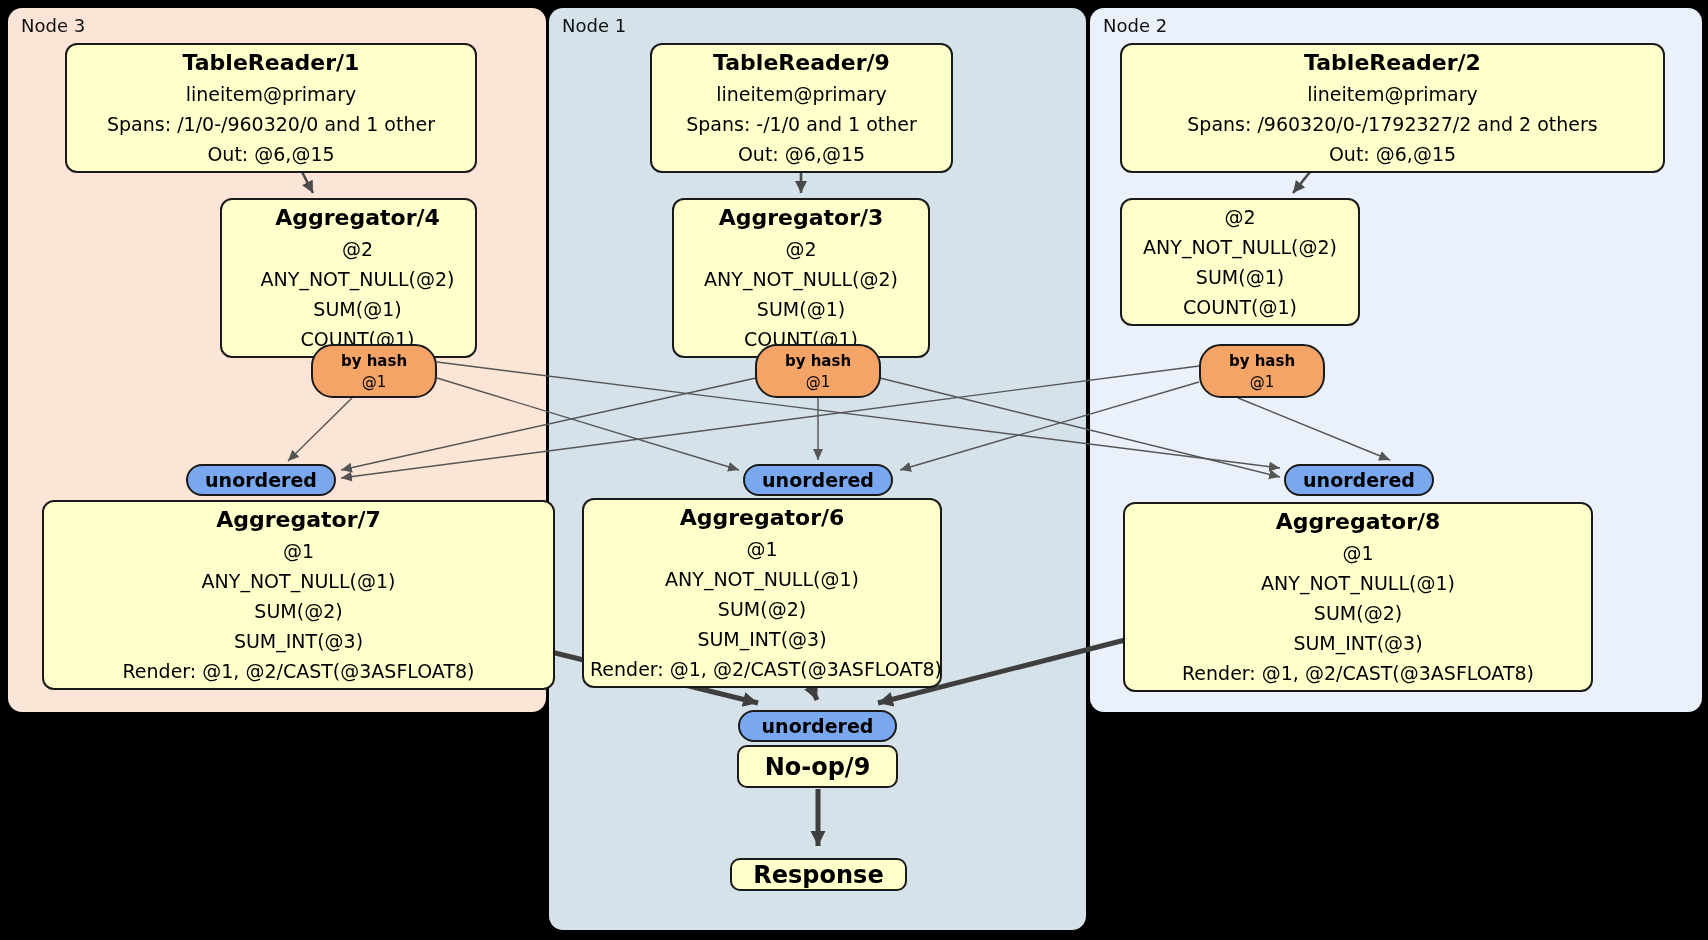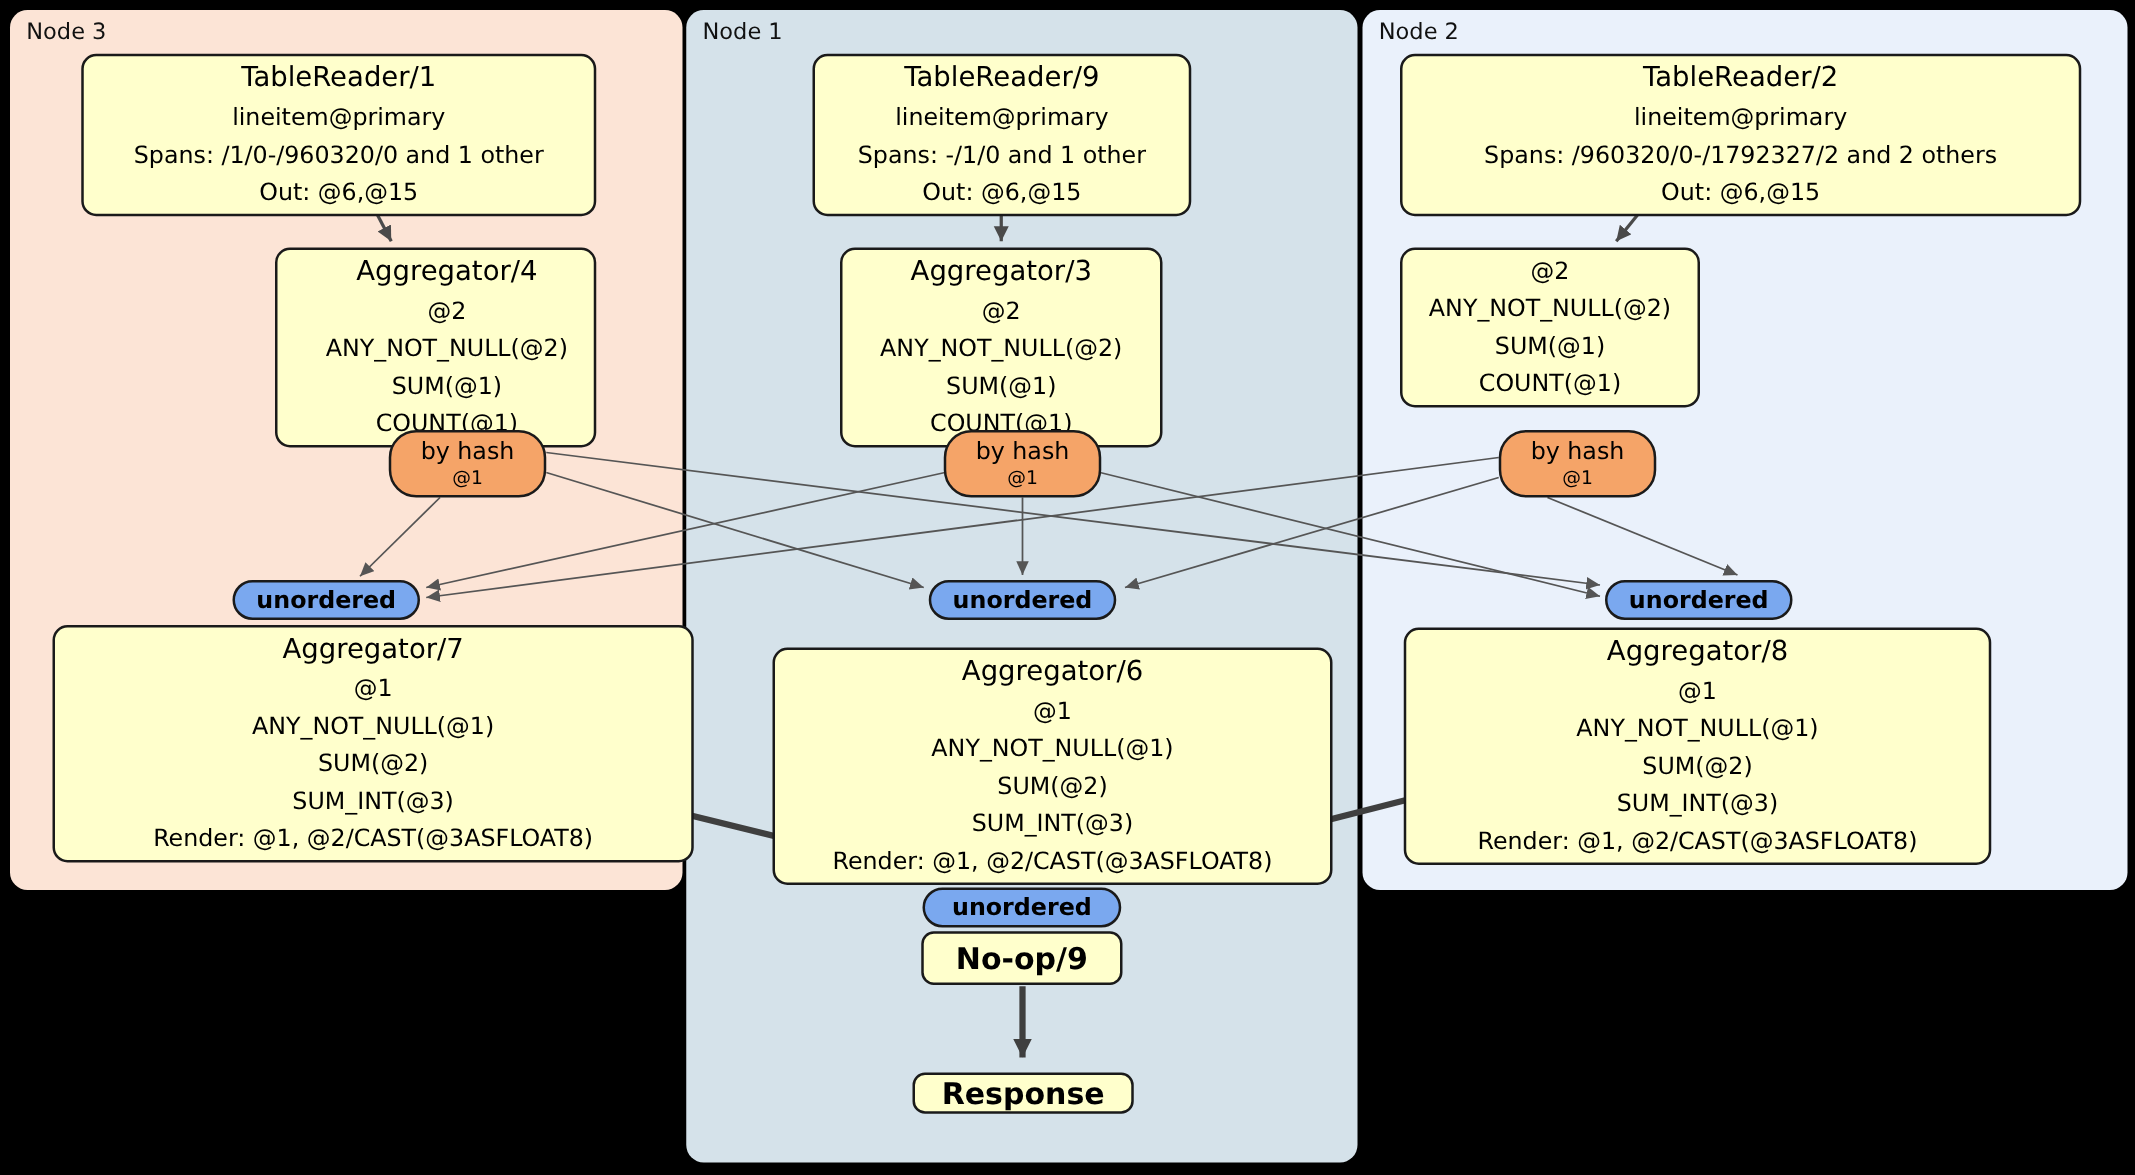--- a/index.html
+++ b/index.html
@@ -14,32 +14,32 @@
   #region-node2{left:1090px;top:8px;width:612px;height:704px;background:var(--region-node2-bg);}
   .region-label{position:absolute;top:7px;left:13px;font-size:18px;color:#111;}
   svg.edges{position:absolute;left:0;top:0;z-index:1;}
   .e{stroke:var(--edge-thin,#555);stroke-width:1.4;}
   .m{stroke:#4a4a4a;stroke-width:2.6;}
   .k{stroke:var(--edge-thick,#3f3f3f);stroke-width:5;}
   .nbox{
     position:absolute;z-index:2;background:var(--box-fill);border:2px solid var(--box-border);
     border-radius:12px;text-align:center;padding:2px 6px;box-sizing:border-box;
   }
-  .box-title{font-size:22px;font-weight:normal;line-height:32px;}
+  .box-title{font-size:22px;font-weight:bold;line-height:32px;}
   .box-line{font-size:19px;line-height:30px;white-space:nowrap;}
   .simplebox{
     position:absolute;z-index:2;background:var(--box-fill);border:2px solid var(--box-border);
     border-radius:10px;display:flex;align-items:center;justify-content:center;
     font-size:24px;font-weight:bold;box-sizing:border-box;
   }
   .router{
     position:absolute;z-index:3;background:var(--router-fill);border:2px solid var(--box-border);
     border-radius:22px;text-align:center;box-sizing:border-box;width:126px;height:54px;padding-top:3px;
   }
-  .router-label{font-size:19px;font-weight:normal;line-height:24px;}
+  .router-label{font-size:15px;font-weight:bold;line-height:24px;}
   .router-detail{font-size:15px;line-height:18px;}
   .sync{
     position:absolute;z-index:3;background:var(--sync-fill);border:2px solid var(--box-border);
     border-radius:18px;display:flex;align-items:center;justify-content:center;
     font-size:19px;font-weight:bold;box-sizing:border-box;width:150px;height:32px;
   }
 </style>
 </head>
 <body>
 
@@ -147,21 +147,21 @@
   <div class="sync" style="left:1284px;top:464px;">unordered</div>
 
   <div class="nbox" style="left:42px;top:500px;width:513px;">
     <div class="box-title">Aggregator/7</div>
     <div class="box-line">@1</div>
     <div class="box-line">ANY_NOT_NULL(@1)</div>
     <div class="box-line">SUM(@2)</div>
     <div class="box-line">SUM_INT(@3)</div>
     <div class="box-line">Render: @1, @2/CAST(@3ASFLOAT8)</div>
   </div>
-  <div class="nbox" style="left:582px;top:518px;width:448px;margin-left:36px;">
+  <div class="nbox" style="left:582px;top:498px;width:360px;">
     <div class="box-title">Aggregator/6</div>
     <div class="box-line">@1</div>
     <div class="box-line">ANY_NOT_NULL(@1)</div>
     <div class="box-line">SUM(@2)</div>
     <div class="box-line">SUM_INT(@3)</div>
     <div class="box-line">Render: @1, @2/CAST(@3ASFLOAT8)</div>
   </div>
   <div class="nbox" style="left:1123px;top:502px;width:470px;">
     <div class="box-title">Aggregator/8</div>
     <div class="box-line">@1</div>

